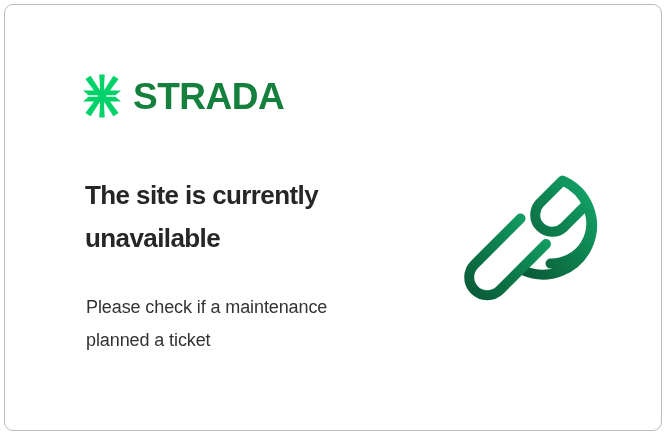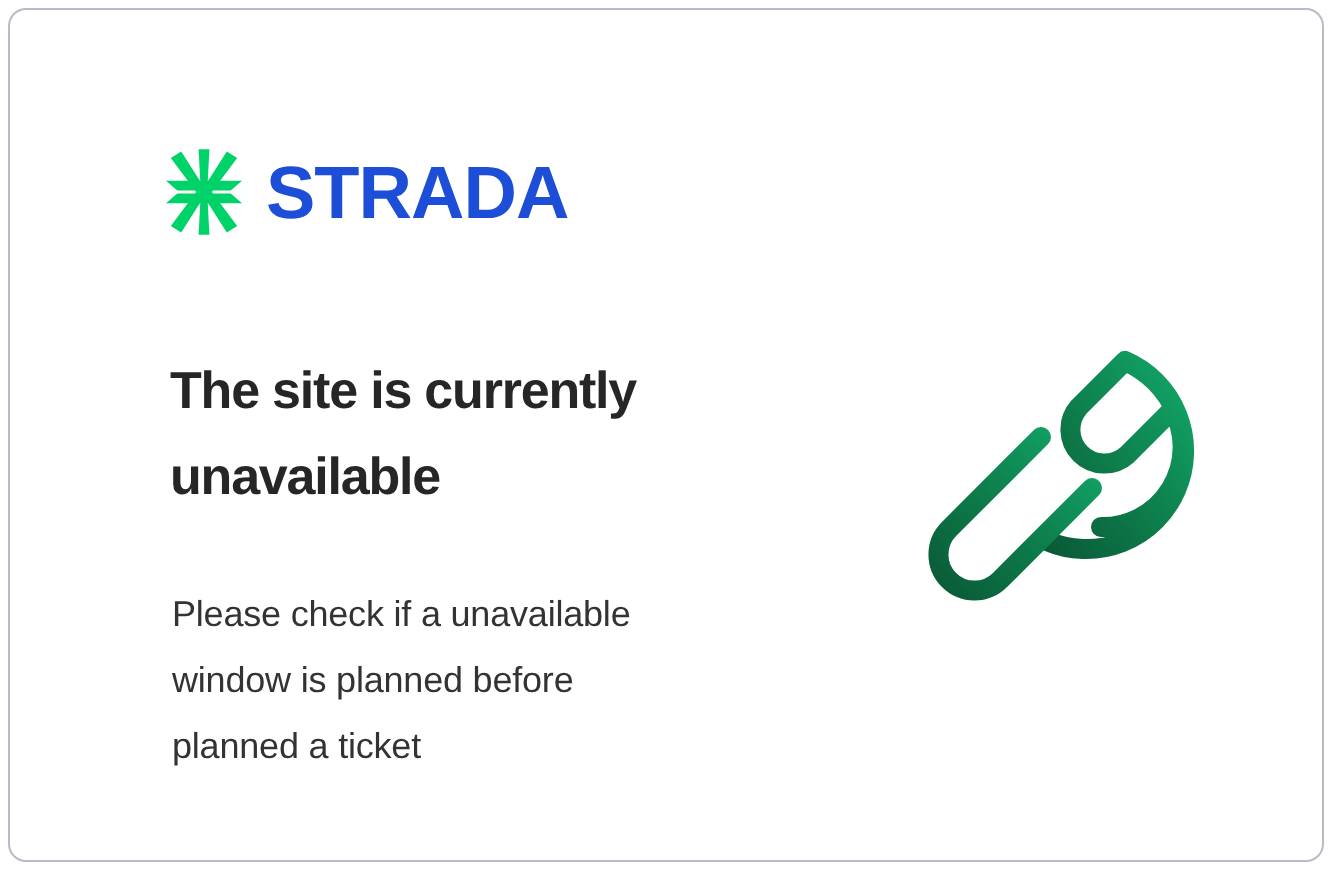--- a/index.html
+++ b/index.html
@@ -49,21 +49,21 @@
     width: 42px;
     height: 44px;
     display: block;
     flex: 0 0 auto;
   }
   .brand-word {
     font-size: 37px;
     line-height: 1;
     font-weight: bold;
     letter-spacing: -0.5px;
-    color: #1d4ed8;
+    color: #15803d;
     white-space: nowrap;
     margin-top: 1px;
   }
 
   
   .headline {
     position: absolute;
     left: 80px;
     top: 152px;
     width: 330px;
@@ -132,22 +132,21 @@
             <polygon points="18.3,43.4 23.7,43.4 22.6,22.0 19.4,22.0"></polygon>
           </g>
         </svg>
       </span>
       <span class="brand-word">STRADA</span>
     </div>
 
     <h1 class="headline">The site is currently unavailable</h1>
 
     <p class="body-copy">
-      <span class="line">Please check if a unavailable</span>
-      <span class="line">window is planned before</span>
+      <span class="line">Please check if a maintenance</span>
       <span class="line">planned a ticket</span>
     </p>
 
     <div class="wrench">
       <svg viewBox="0 0 166 158" xmlns="http://www.w3.org/2000/svg" aria-hidden="true">
         <defs>
           <linearGradient id="wrenchGrad" x1="0.05" y1="1" x2="0.95" y2="0.08">
             <stop offset="0%" stop-color="#0a5c38"></stop>
             <stop offset="45%" stop-color="#0d7a4a"></stop>
             <stop offset="100%" stop-color="#12a265"></stop>

